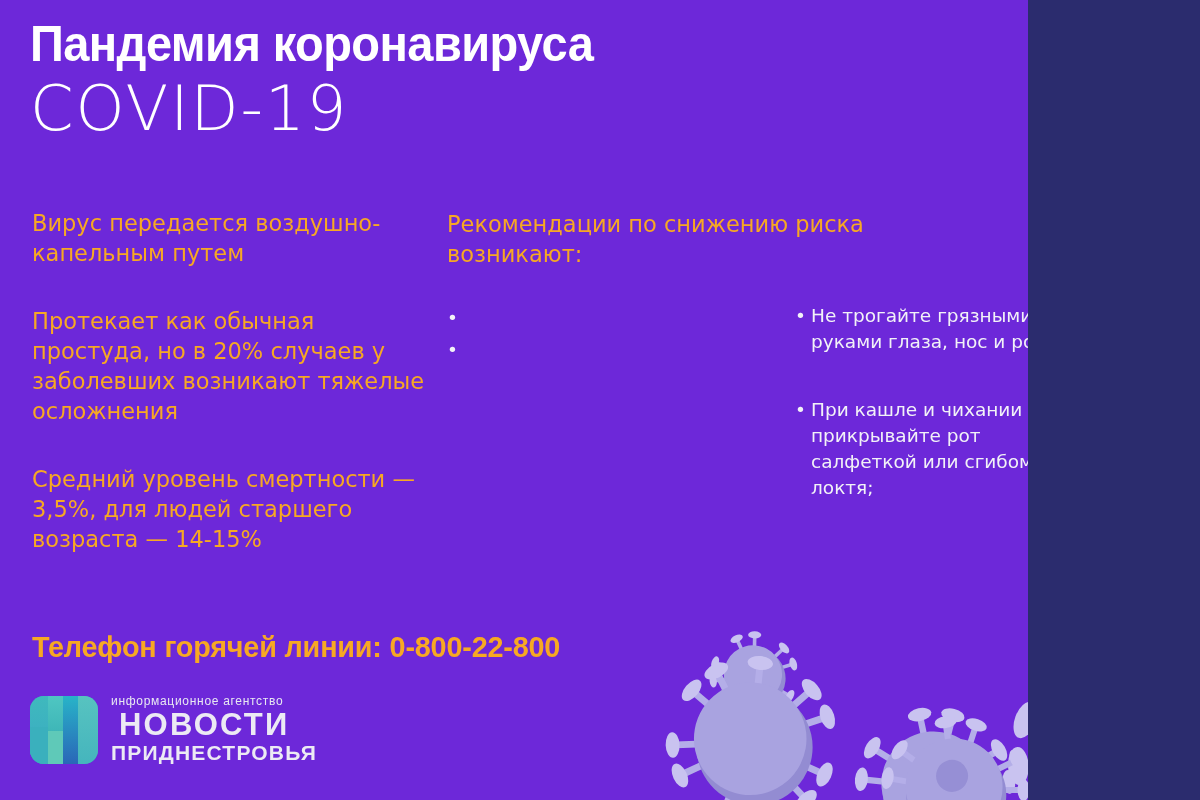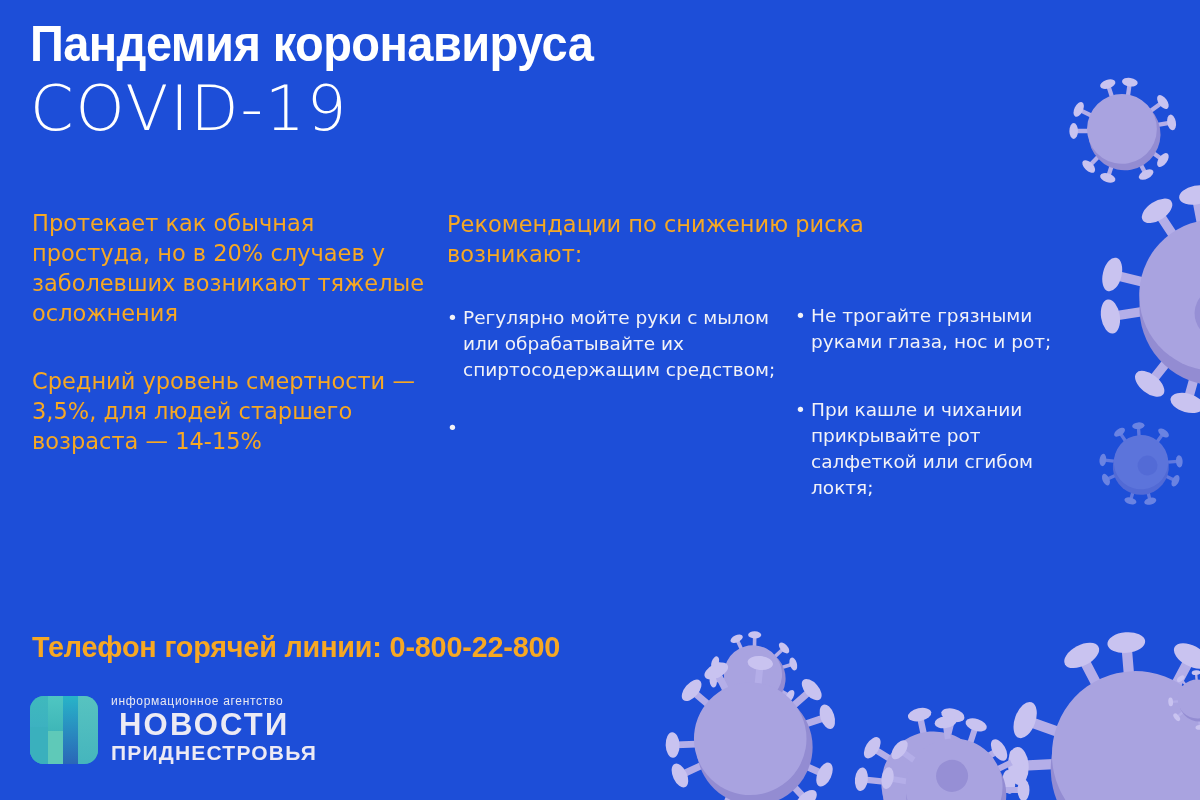--- a/index.html
+++ b/index.html
@@ -10,23 +10,23 @@
   body {
     width: 1200px;
     height: 800px;
     background: #2b2c6e;
     font-family: "Liberation Sans", "DejaVu Sans", sans-serif;
     overflow: hidden;
     position: relative;
   }
   #poster {
     position: relative;
-    width: 1200px;
+    width: 1028px;
     height: 800px;
-    background: #1d4ed8;
+    background: #6d28d9;
     overflow: hidden;
     text-decoration: underline;
   }
 
   
   #virus-layer {
     position: absolute;
     left: 0; top: 0;
     width: 1200px;
     height: 800px;
@@ -661,30 +661,30 @@
     </svg>
 
   <div id="content">
 
     <div class="header-block">
       <div class="title-main">Пандемия коронавируса</div>
       <div class="title-sub">COVID-19</div>
     </div>
 
     <div class="left-col">
+      <div class="fact">Вирус передается воздушно-капельным путем</div>
       <div class="fact">Протекает как обычная простуда, но в 20% случаев у заболевших возникают тяжелые осложнения</div>
       <div class="fact">Средний уровень смертности — 3,5%, для людей старшего возраста — 14-15%</div>
     </div>
 
     <div class="rec-head">Рекомендации по снижению риска возникают:</div>
 
     <div class="bullet-col-mid">
       <div class="bullet">
         <span class="dot">•</span>
-        <span>Регулярно мойте руки с мылом или обрабатывайте их спиртосодержащим средством;</span>
       </div>
       <div class="bullet">
         <span class="dot">•</span>
       </div>
     </div>
 
     <div class="bullet-col-right">
       <div class="bullet">
         <span class="dot">•</span>
         <span>Не трогайте грязными руками глаза, нос и рот;</span>

